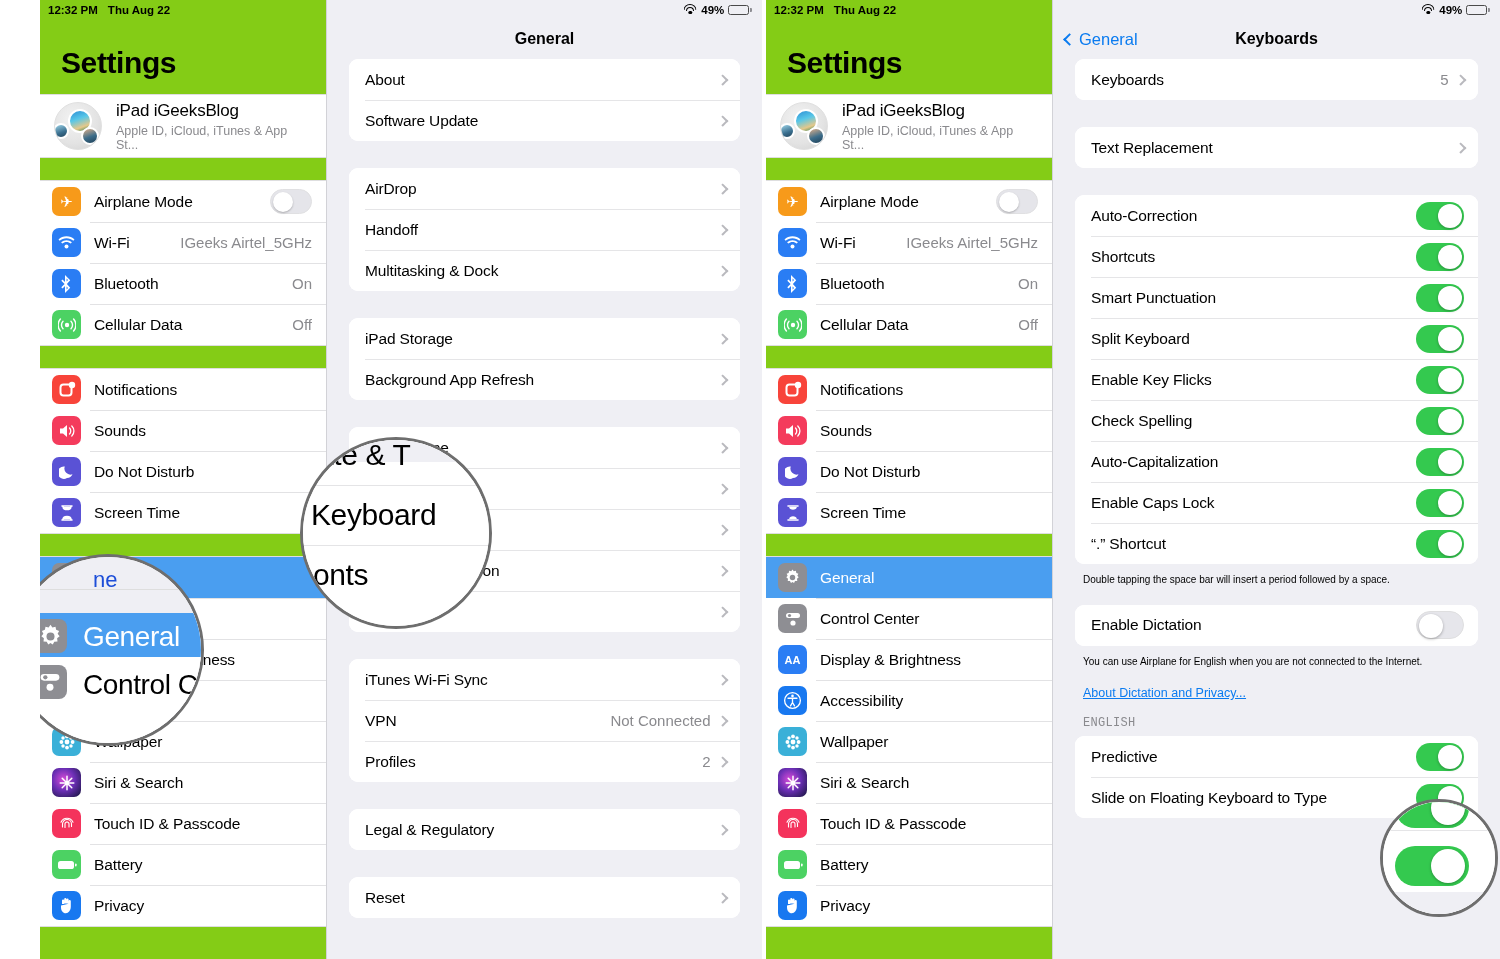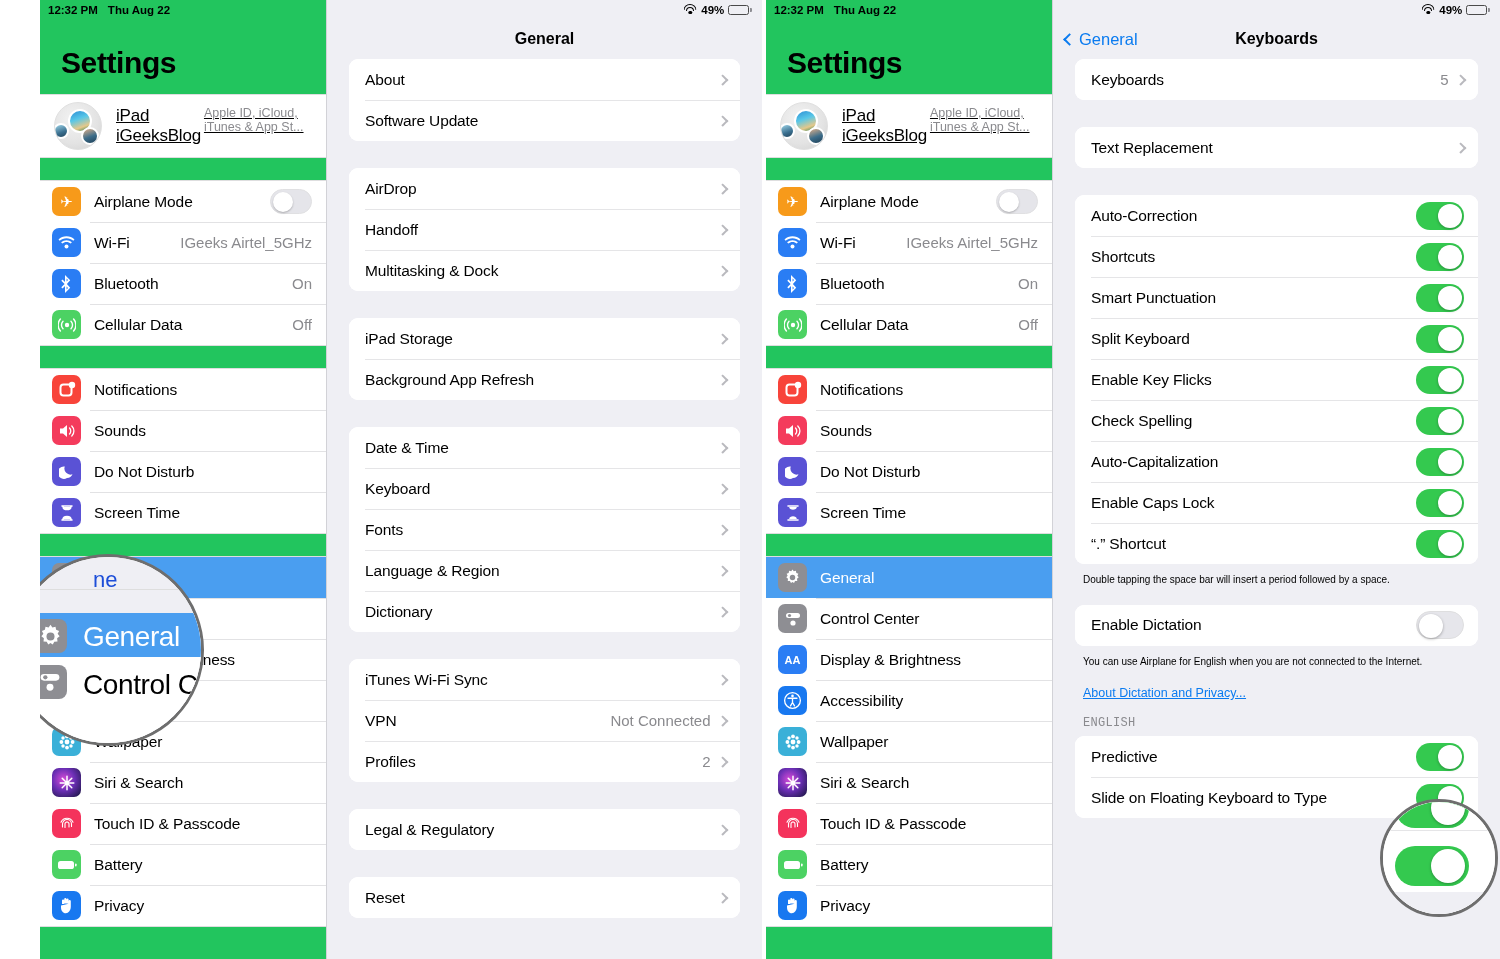--- a/index.html
+++ b/index.html
@@ -32,21 +32,21 @@
                   border-bottom: none; border-radius: 50% 50% 0 0 / 100% 100% 0 0; }
   .wifi-glyph i:nth-child(1){ width: 13px; height: 6px; top: 0; }
   .wifi-glyph i:nth-child(2){ width: 8px; height: 4px; top: 3px; }
   .wifi-glyph i:nth-child(3){ width: 3.4px; height: 3.4px; top: 7px; background:#000; border-radius: 50%; border:none;}
   .batt { display:inline-flex; align-items:center; }
   .batt .shell { width: 21px; height: 10px; border: 1.2px solid #4a4a4a; border-radius: 2.5px; padding: 1px; }
   .batt .fill { height: 100%; width: 49%; background: #1c1c1e; border-radius: 1px; }
   .batt .cap { width: 1.7px; height: 4px; background: #8e8e93; border-radius: 0 1px 1px 0; margin-left: 1px; }
 
   
-  .sidebar { width: 287px; height: 100%; background: #22c55e; border-right: 1px solid #d2d2d7;
+  .sidebar { width: 287px; height: 100%; background: #84cc16; border-right: 1px solid #d2d2d7;
              padding-top: 19px; overflow: hidden; position: relative; flex: 0 0 287px; }
   .sidebar-title { font-size: 30px; font-weight: bold; letter-spacing: -0.4px;
                    color: #000; padding: 27px 0 14px 21px; }
   .sb-group { background: #fff; border-top: 1px solid #dededf; border-bottom: 1px solid #dededf; }
   .sb-gap { height: 22px; }
   .sb-row { display: flex; align-items: center; height: 41px; padding-left: 12px; padding-right: 14px;
             position: relative; background: #fff; }
   .sb-row + .sb-row::before { content:""; position:absolute; left: 50px; right: 0; top: 0; height: 1px; background: #e2e2e4; }
   .sb-row.profile { height: 62px; padding-left: 14px; }
   .sb-row.selected { background: #4a9ef0; }
@@ -57,21 +57,21 @@
   .sb-value { margin-left: auto; font-size: 15px; color: #8a8a8e; }
   .avatar { width: 48px; height: 48px; border-radius: 50%; flex: 0 0 48px; margin-right: 14px;
             background: radial-gradient(circle at 40% 35%, #f3f3f3 0%, #e3e3e3 60%, #cfcfcf 100%);
             position: relative; overflow: hidden; border: 1px solid #e0e0e0; }
   .avatar .b1 { position:absolute; width:24px;height:24px;border-radius:50%;left:13px;top:6px;
                 background: linear-gradient(160deg,#2d8fd5 0%,#58c7e8 40%,#e5c88a 75%,#2a7f4f 100%); border:2px solid #fff;}
   .avatar .b2 { position:absolute; width:16px;height:16px;border-radius:50%;left:-2px;top:20px;
                 background: linear-gradient(160deg,#9ed4e8 0%,#3a6f8f 60%,#23455c 100%); border:2px solid #fff;}
   .avatar .b3 { position:absolute; width:18px;height:18px;border-radius:50%;left:26px;top:24px;
                 background: linear-gradient(160deg,#e0b08a 0%,#3c6d8a 55%,#1e3f56 100%); border:2px solid #fff;}
-  .profile-text { display:flex; flex-direction: row; gap: 3px; text-decoration: underline; }
+  .profile-text { display:flex; flex-direction: column; gap: 3px; }
   .profile-name { font-size: 17px; color:#000; letter-spacing:-0.2px; }
   .profile-sub { font-size: 12.5px; color:#8a8a8e; }
 
   
   .mini-toggle { margin-left:auto; width: 42px; height: 25px; border-radius: 13px; background: #e5e5ea;
                  position: relative; border: 1px solid #e0e0e2; }
   .mini-toggle .knob { position:absolute; top: 1.5px; left: 2px; width: 20px; height: 20px;
                        border-radius:50%; background:#fff; box-shadow: 0 1px 2px rgba(0,0,0,.25); }
 
   
@@ -440,20 +440,29 @@
         <svg width="24" height="24" viewBox="0 0 18 18">
             <rect x="2" y="3" width="14" height="5" rx="2.5" fill="#fff"></rect>
             <circle cx="5.5" cy="5.5" r="1.6" fill="#8e8e93"></circle>
             <circle cx="9" cy="13" r="2.6" fill="#fff"></circle>
           </svg>
       </div>
       <div class="loupe-text" style="left:68px; top:112px; font-size:28px; color:#000; letter-spacing:-0.4px;">Control C</div>
       <div class="loupe-text" style="left:78px; top:10px; font-size:22px; color:#1d4ed8;">ne</div>
     </div>
 
+    <div class="loupe" style="left: 260px; top: 437px; width: 192px; height: 192px;">
+      <div style="position:absolute; inset:0; background:#fff;"></div>
+      <div style="position:absolute; left:0; top:0; width:100%; height:22px; background:#efeff4;"></div>
+      <div class="loupe-text" style="left:14px; top:-2px; font-size:30px; color:#000; letter-spacing:-0.4px;">ate &amp; T</div>
+      <div style="position:absolute; left:0; top:45px; width:100%; height:1px; background:#e4e4e6;"></div>
+      <div class="loupe-text" style="left:8px; top:58px; font-size:30px; color:#000; letter-spacing:-0.4px;">Keyboard</div>
+      <div style="position:absolute; left:0; top:105px; width:100%; height:1px; background:#e4e4e6;"></div>
+      <div class="loupe-text" style="left:10px; top:118px; font-size:30px; color:#000; letter-spacing:-0.4px;">onts</div>
+    </div>
   </div>
 
   <div class="shot" id="shot-b">
     <div class="statusbar">
       <div class="sb-left">
         <span>12:32 PM</span>
         <span>Thu Aug 22</span>
       </div>
       <div class="sb-right">
         <span class="wifi-glyph">

